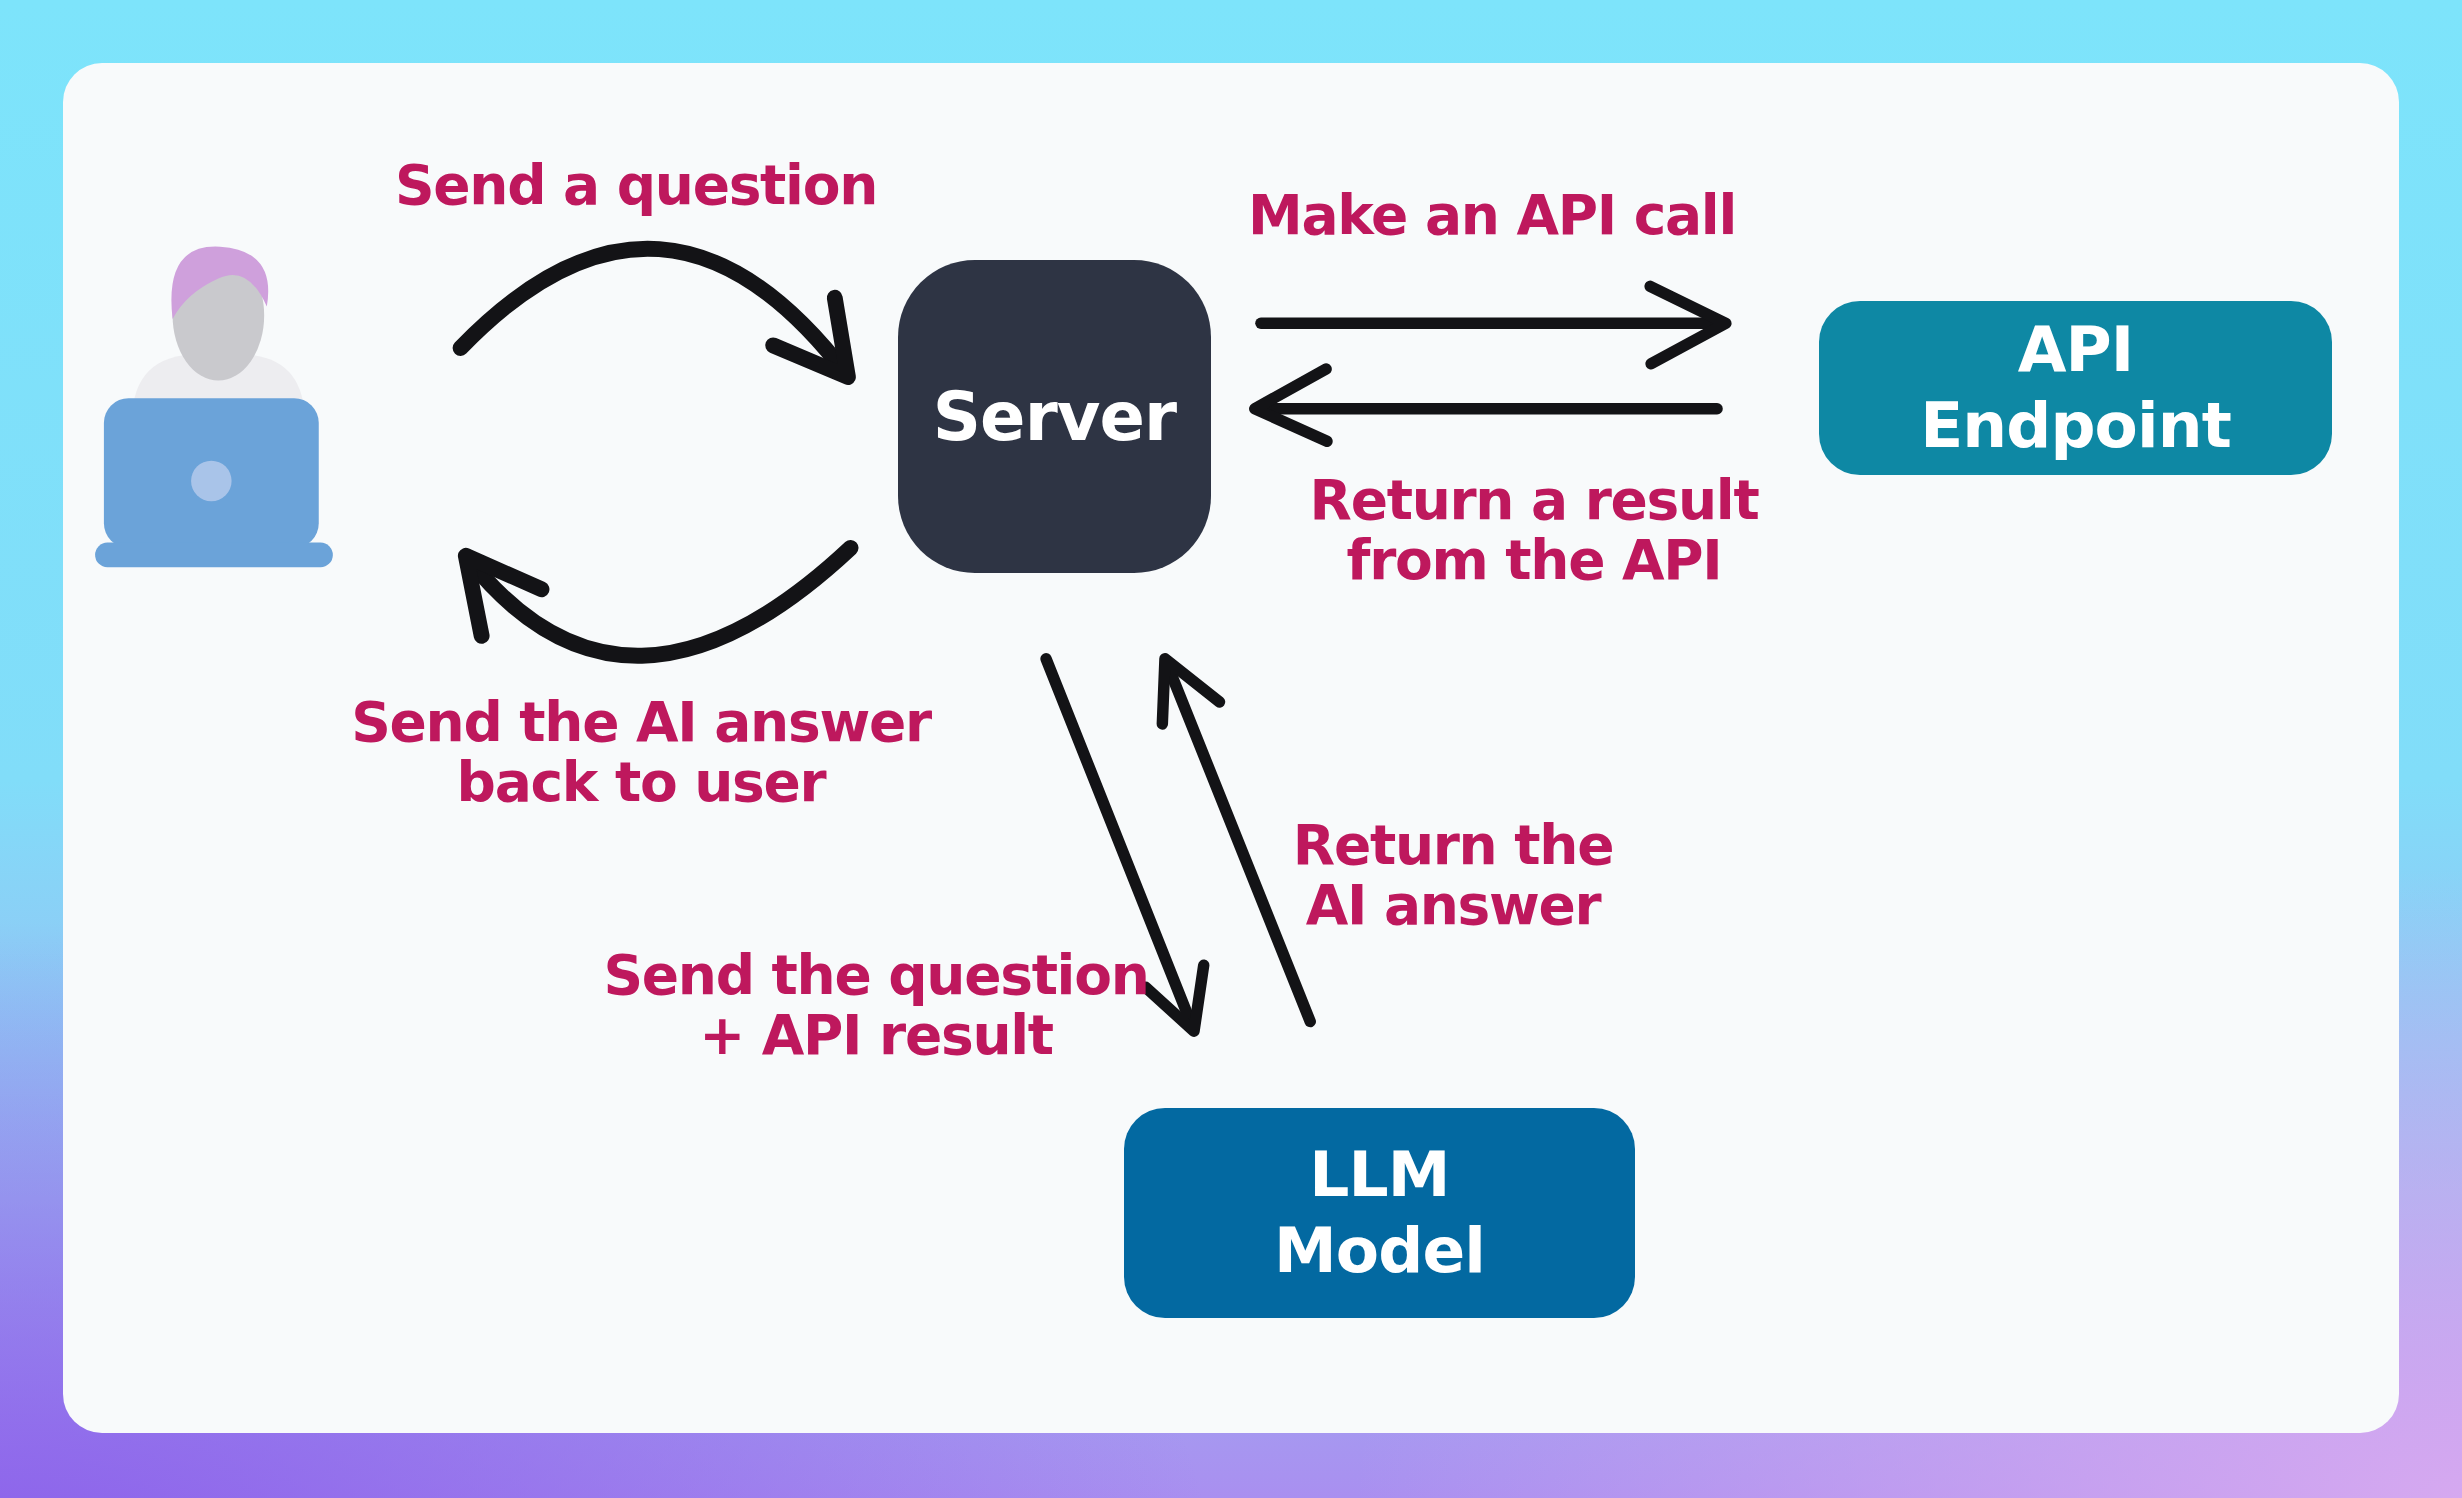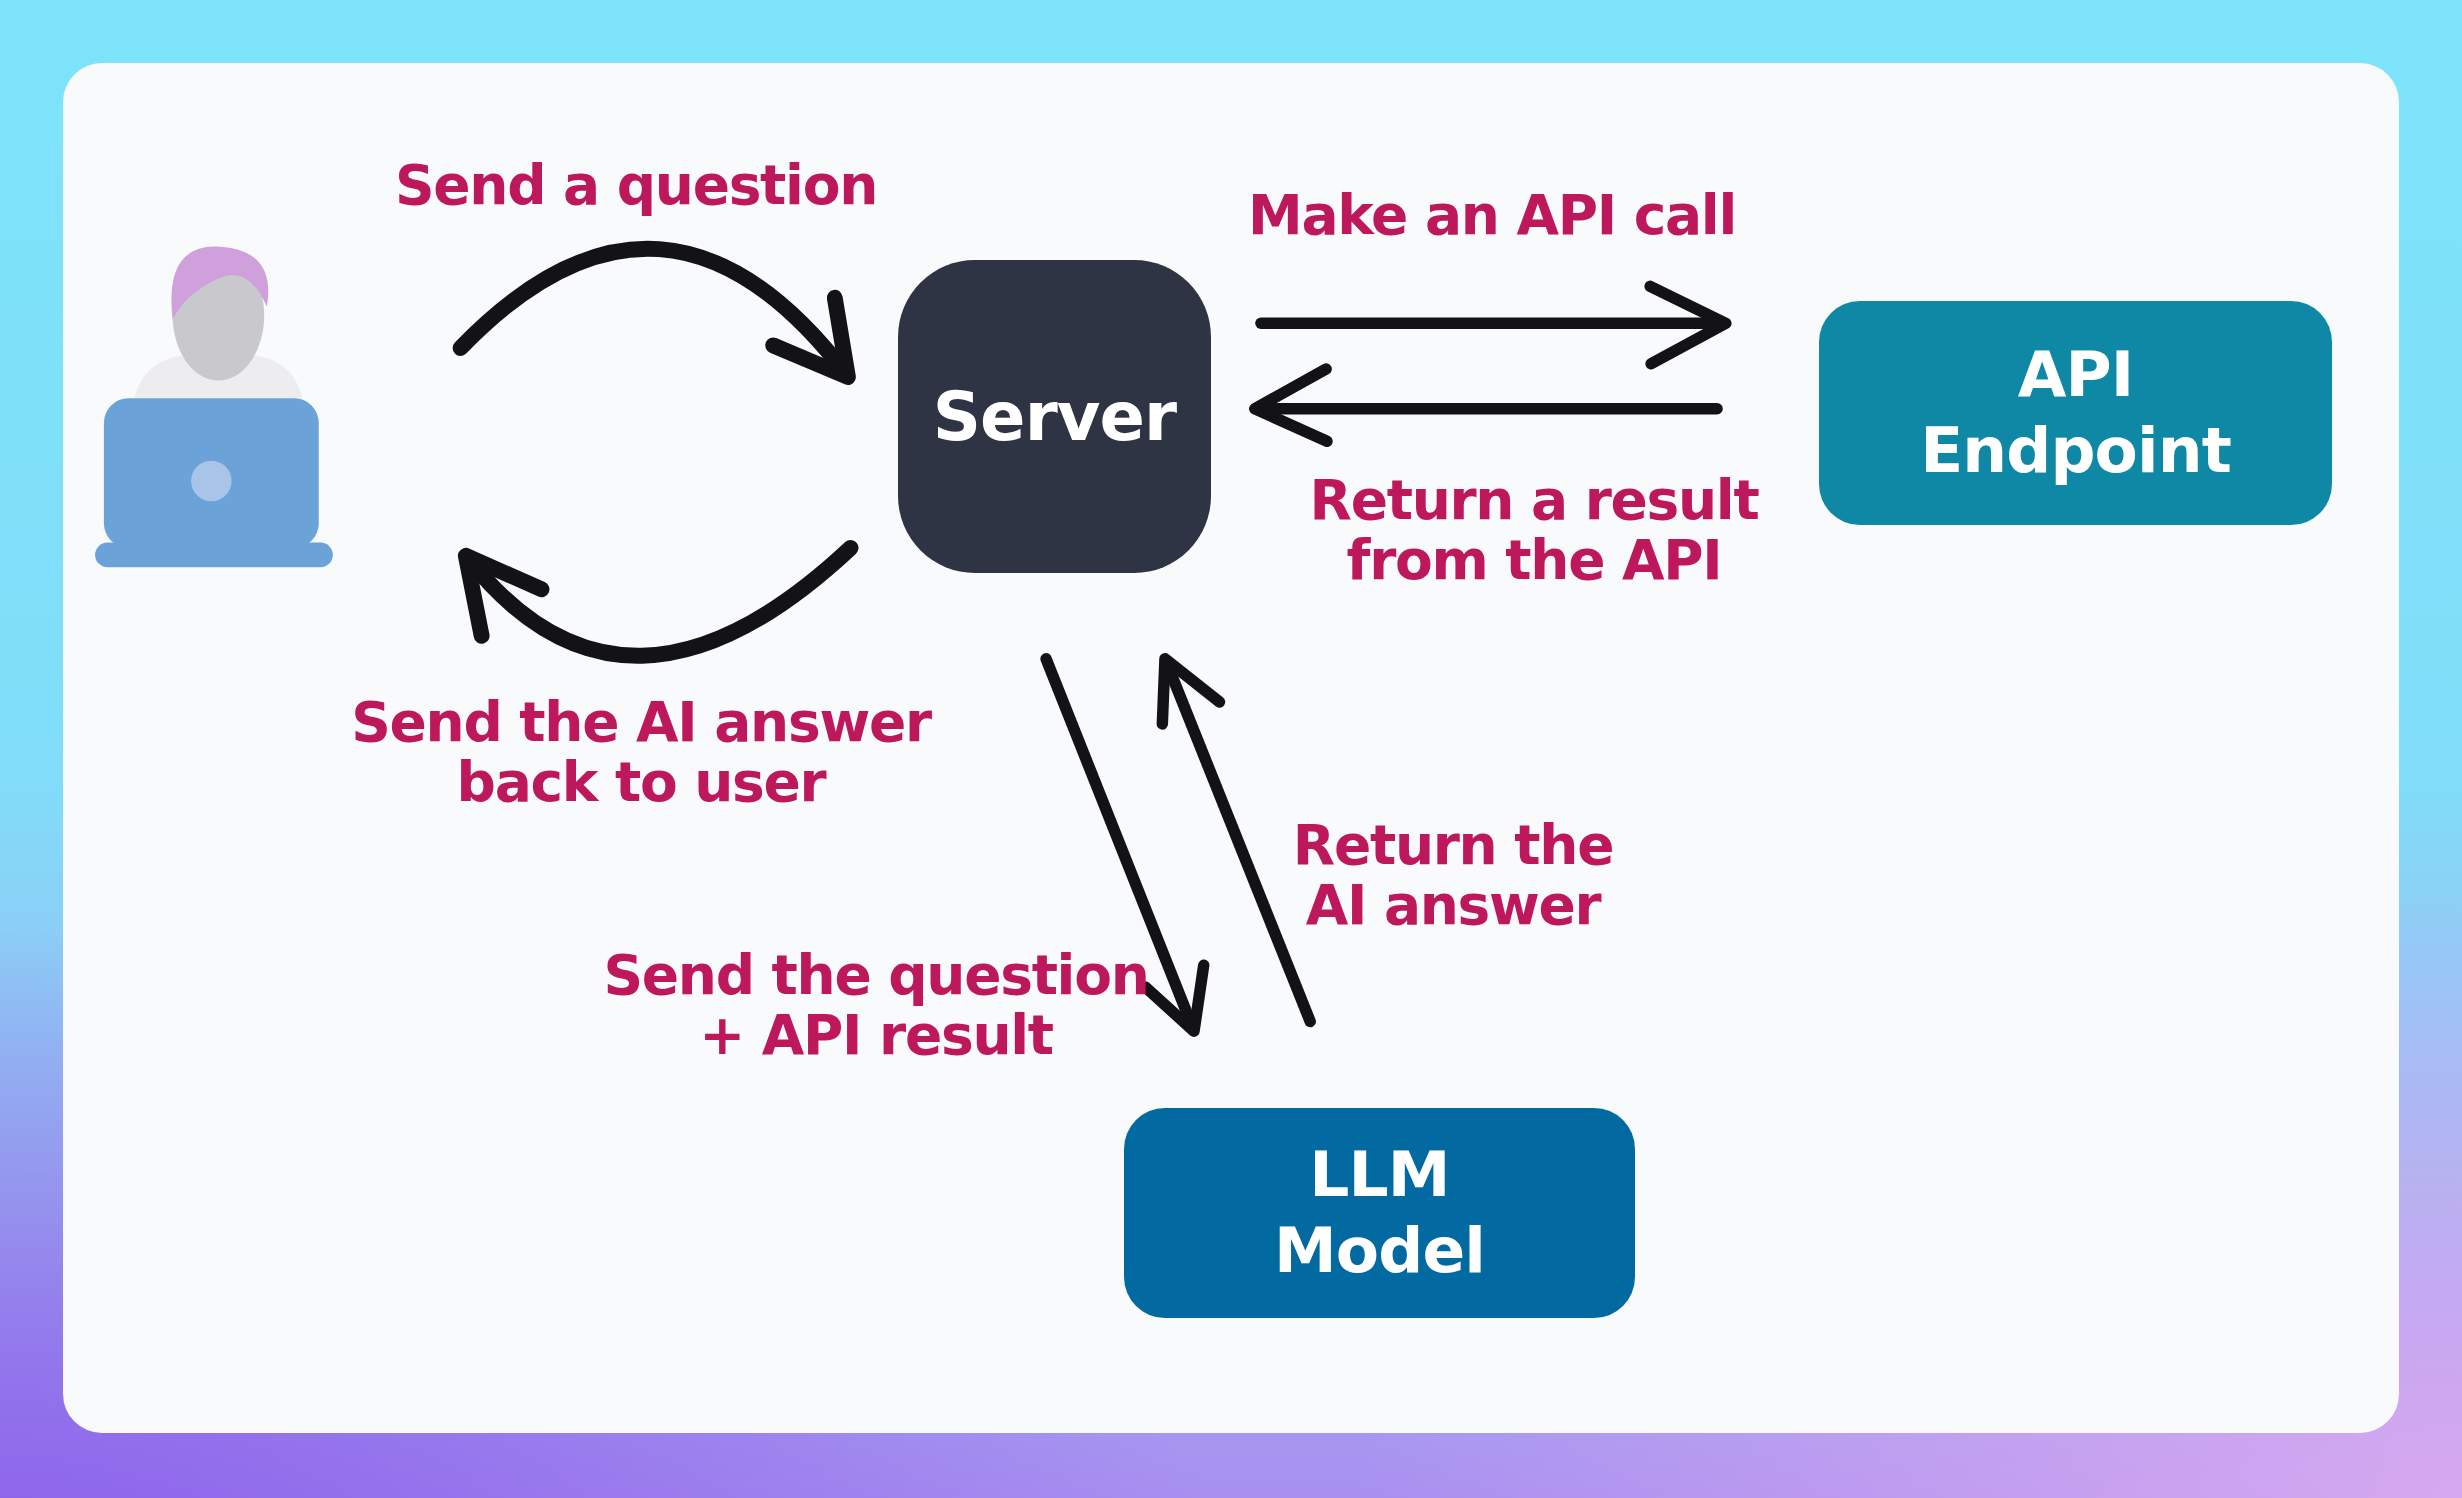--- a/index.html
+++ b/index.html
@@ -37,21 +37,21 @@
   .node-server {
     left: 898px; top: 260px;
     width: 313px; height: 313px;
     border-radius: 77px;
     background: #2e3444;
     font-size: 67px;
     letter-spacing: -0.9px;
   }
   .node-api {
     left: 1819px; top: 301px;
-    width: 513px; height: 224px;
+    width: 513px; height: 174px;
     border-radius: 41px;
     background: #0e88a4;
     font-size: 63px;
     line-height: 76px;
     letter-spacing: -0.9px;
   }
   .node-llm {
     left: 1124px; top: 1108px;
     width: 511px; height: 210px;
     border-radius: 41px;

